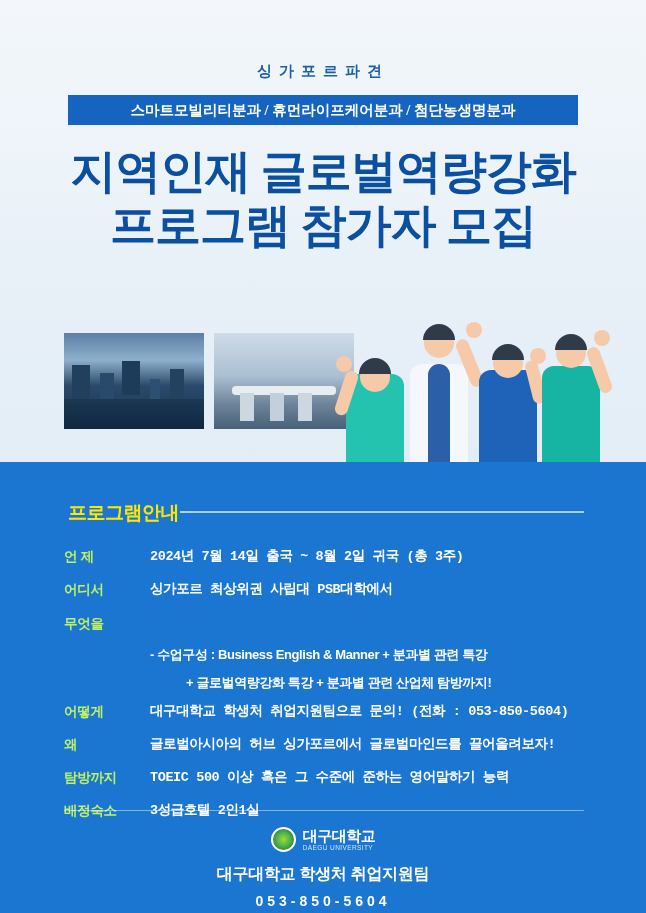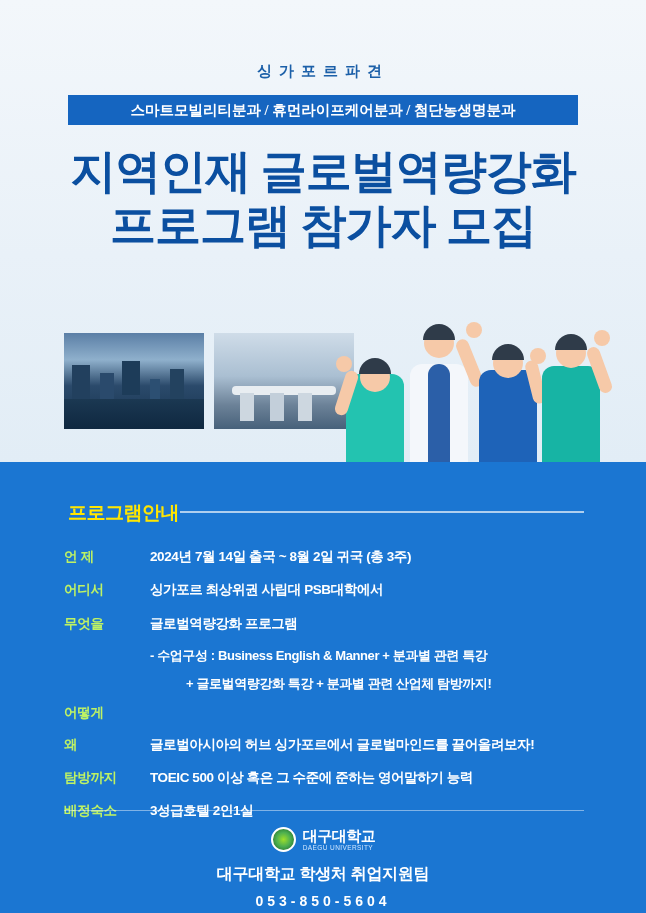--- a/index.html
+++ b/index.html
@@ -214,20 +214,21 @@
     font-weight: bold;
     letter-spacing: -0.3px;
     padding-top: 1px;
   }
   .row .val {
     font-size: 13.5px;
     color: #ffffff;
     font-weight: bold;
     letter-spacing: -0.4px;
     line-height: 1.5;
+    font-family: Liberation Mono, monospace;
   }
   .sub {
     margin-left: 86px;
     font-size: 13px;
     color: #ffffff;
     font-weight: bold;
     letter-spacing: -0.4px;
     margin-bottom: 10px;
   }
   .sub.indent {
@@ -361,28 +362,28 @@
         <div class="val">2024년 7월 14일 출국 ~ 8월 2일 귀국 (총 3주)</div>
       </div>
 
       <div class="row">
         <div class="lab">어디서</div>
         <div class="val">싱가포르 최상위권 사립대 PSB대학에서</div>
       </div>
 
       <div class="row">
         <div class="lab">무엇을</div>
-        <div class="val">글로벌역량강화 프로그램</div>
       </div>
 
       <div class="sub">- 수업구성 : Business English &amp; Manner + 분과별 관련 특강</div>
       <div class="sub indent">+ 글로벌역량강화 특강 + 분과별 관련 산업체 탐방까지!</div>
 
       <div class="row">
         <div class="lab">어떻게</div>
+        <div class="val">대구대학교 학생처 취업지원팀으로 문의! (전화 : 053-850-5604)</div>
       </div>
 
       <div class="row">
         <div class="lab">왜</div>
         <div class="val">글로벌아시아의 허브 싱가포르에서 글로벌마인드를 끌어올려보자!</div>
       </div>
 
       <div class="row">
         <div class="lab">탐방까지</div>
         <div class="val">TOEIC 500 이상 혹은 그 수준에 준하는 영어말하기 능력</div>

